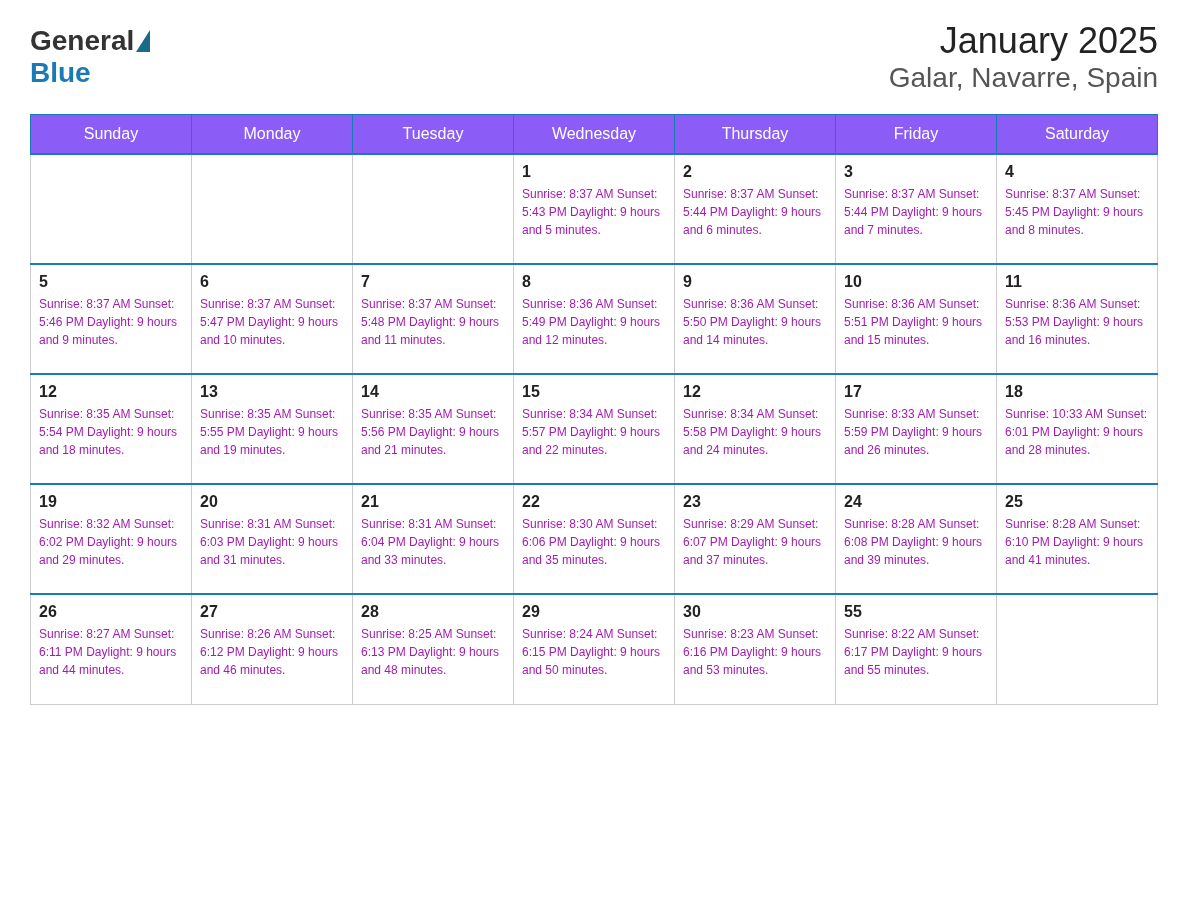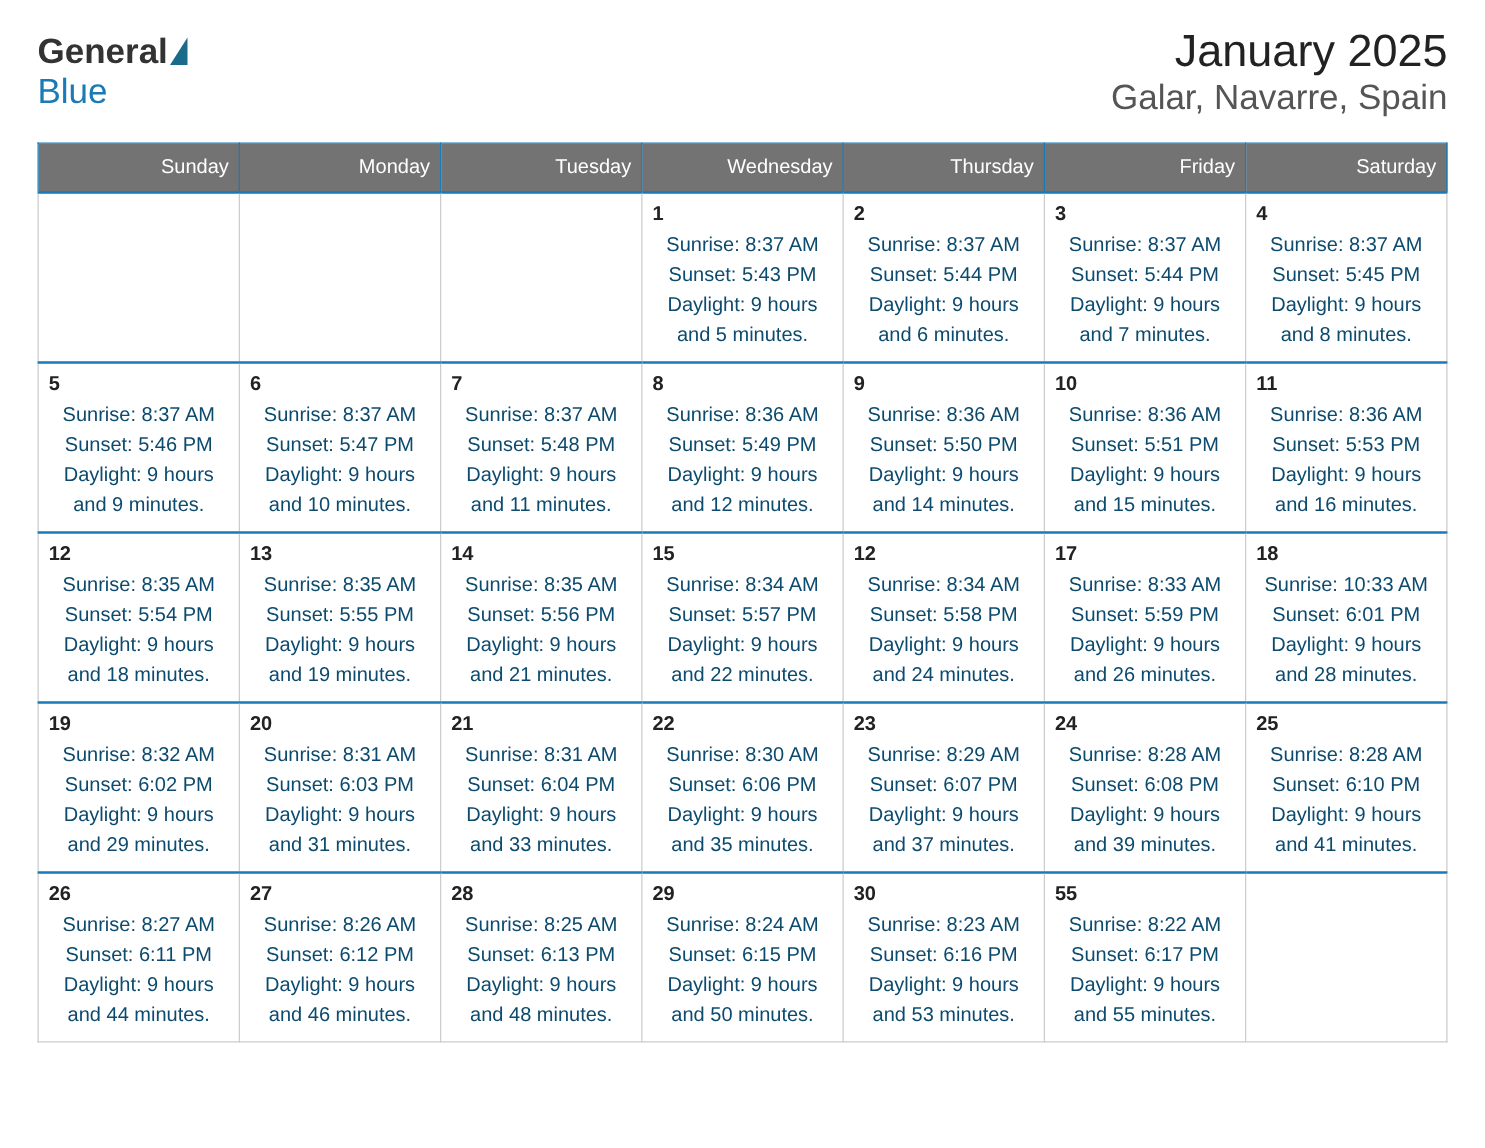--- a/index.html
+++ b/index.html
@@ -35,47 +35,47 @@
       height: 0;
       border-left: 14px solid transparent;
       border-right: 0px solid transparent;
       border-bottom: 22px solid #1a6b8a;
       margin: 0 2px;
       display: inline-block;
     }
     .logo-blue {
       color: #1a7ab5;
       font-size: 28px;
-      font-weight: normal;
+      font-weight: bold;
     }
     .title-block {
       text-align: right;
     }
     .calendar-title {
       font-size: 36px;
       font-weight: 300;
       color: #222;
     }
     .calendar-subtitle {
       font-size: 28px;
       color: #555;
       font-weight: 300;
     }
     .calendar-table {
       width: 100%;
       border-collapse: collapse;
       table-layout: fixed;
     }
     .calendar-table th {
-      background: #737373;
+      background: #8b5cf6;
       color: #fff;
       padding: 10px 8px;
       font-size: 16px;
       font-weight: normal;
-      text-align: right;
+      text-align: center;
       border: 1px solid #1a7ab5;
     }
     .calendar-table td {
       vertical-align: top;
       padding: 8px;
       border: 1px solid #ccc;
       font-size: 12.5px;
       color: #333;
       min-height: 100px;
       height: 110px;
@@ -84,24 +84,23 @@
       background: #fff;
     }
     .day-number {
       font-size: 16px;
       font-weight: bold;
       color: #222;
       display: block;
       margin-bottom: 4px;
     }
     .day-info {
-      font-size: 16px;
-      color: #0c4a6e;
+      font-size: 12px;
+      color: #a21caf;
       line-height: 1.5;
-      text-align: center;
     }
     tr.week-row td {
       border-top: 2px solid #1a7ab5;
     }
   </style>
 </head>
 <body>
 
 <div class="header">
   <div class="logo">

